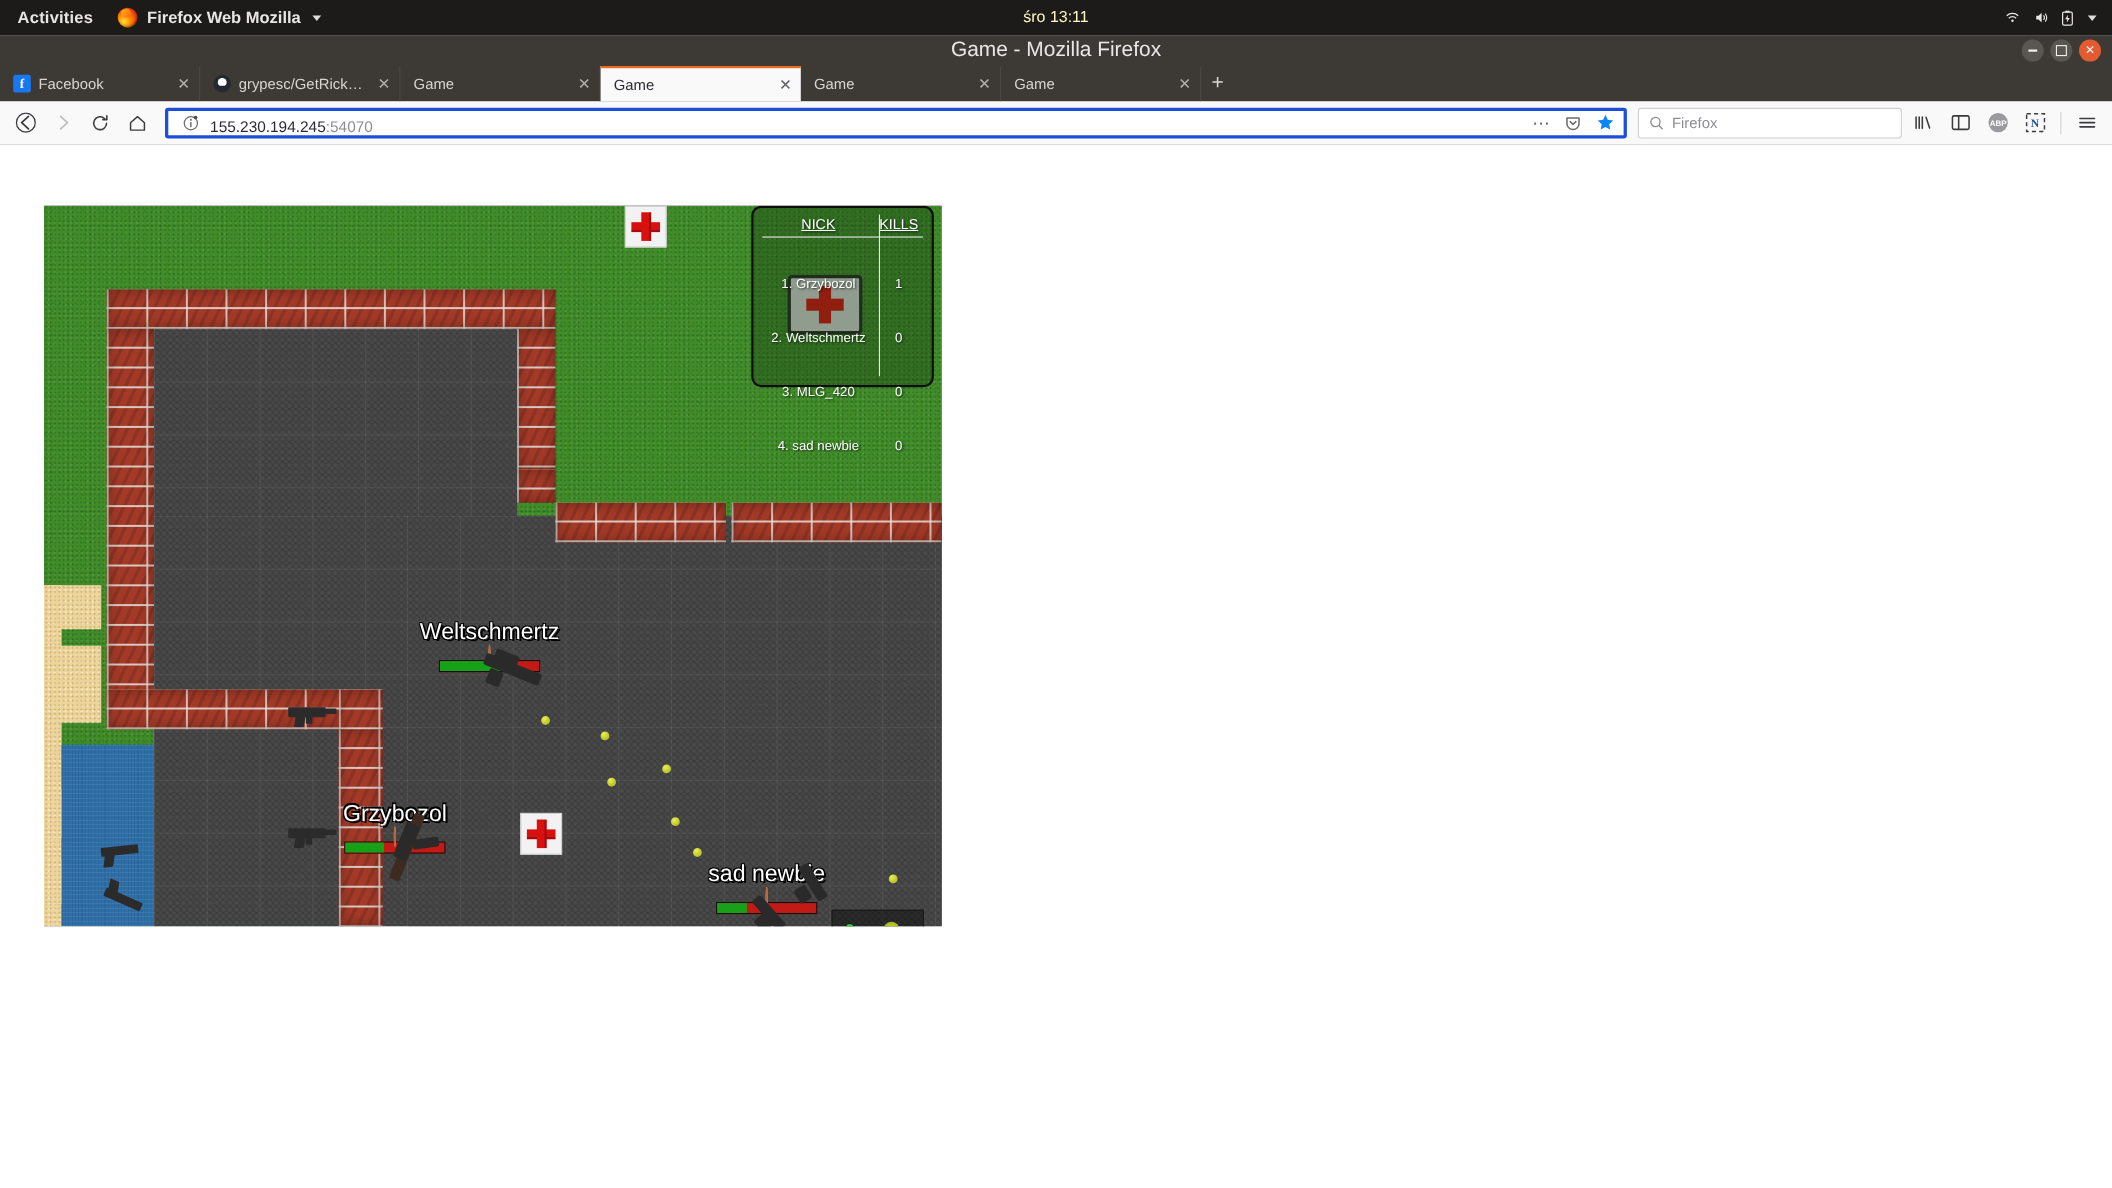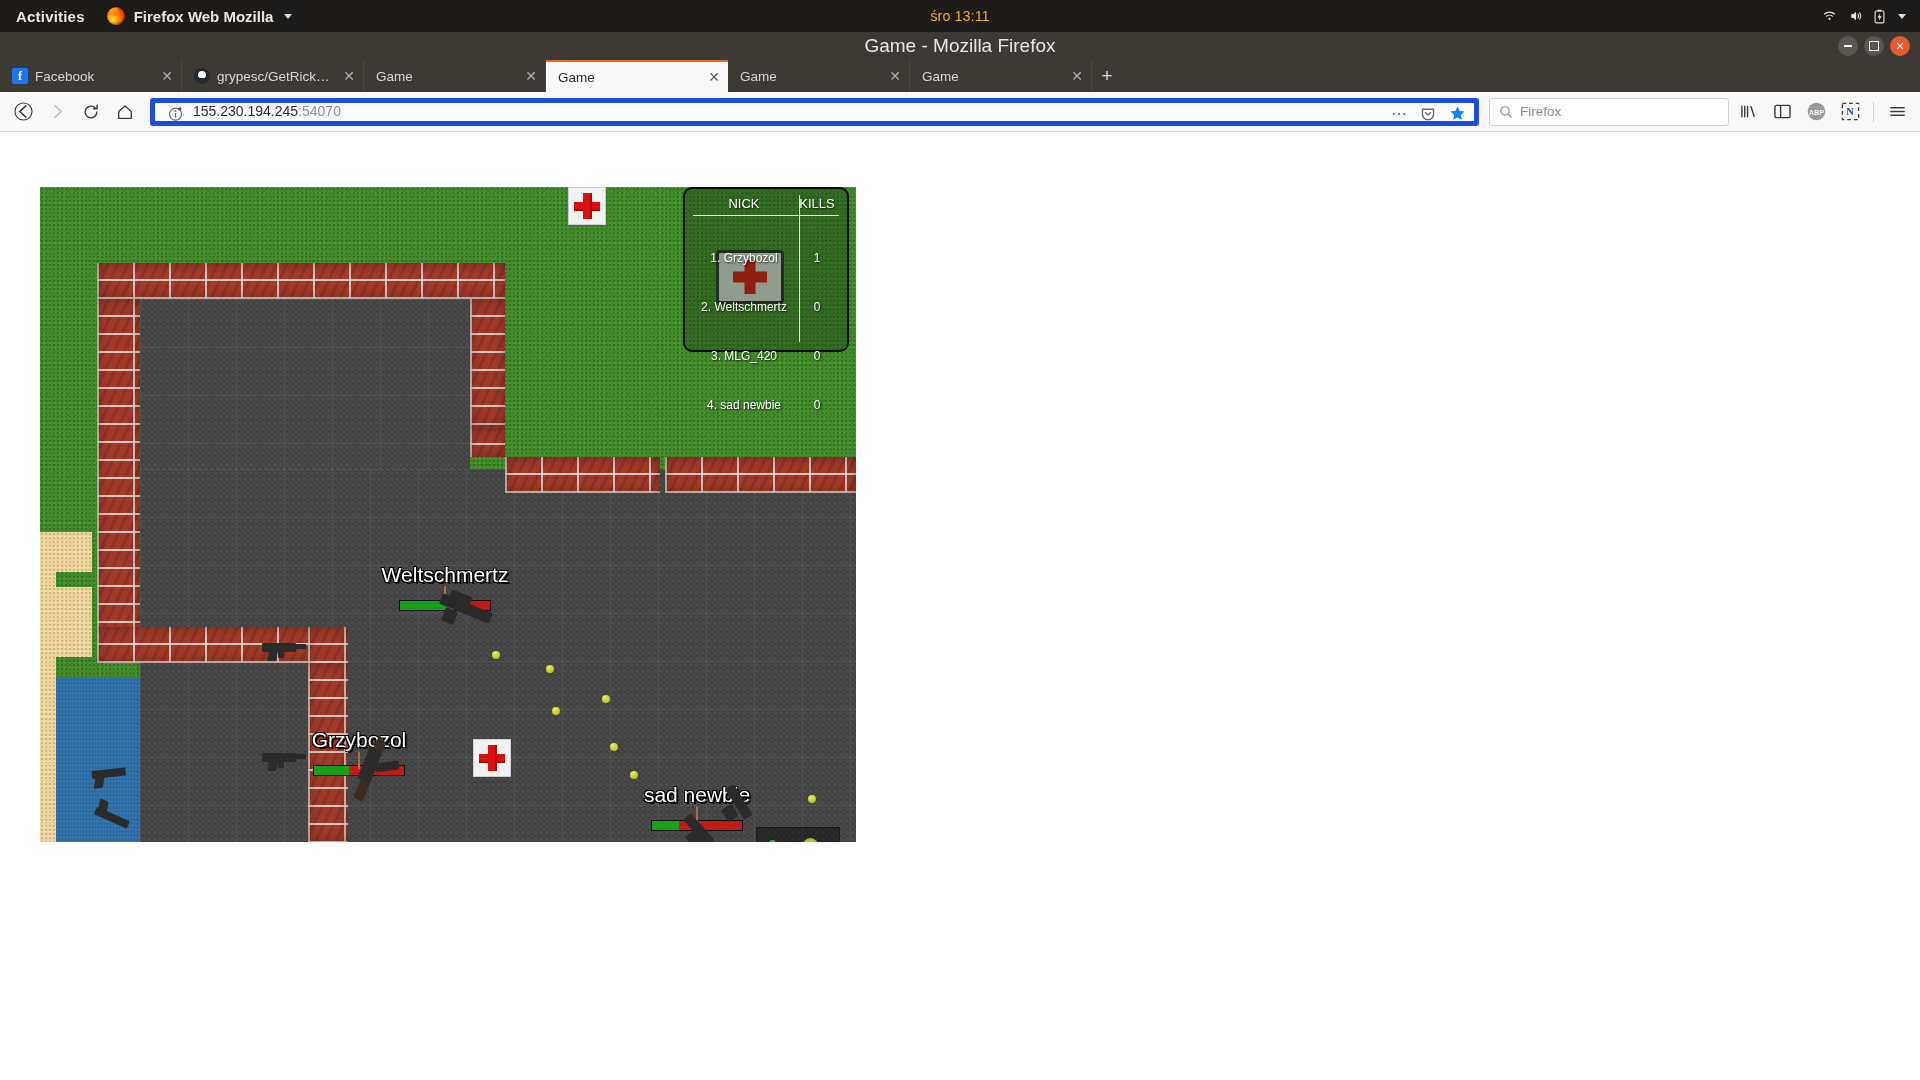--- a/index.html
+++ b/index.html
@@ -15,21 +15,21 @@
   .gb-app { display:flex; align-items:center; gap:9px; font-weight:bold; }
   .ff-logo { width:18px; height:18px; border-radius:50%;
     background:radial-gradient(circle at 32% 70%, #ffdf3d 0%, #ff9500 30%, #ff5a00 55%, #e4371f 75%, #b81d12 100%);
     box-shadow:inset -1px -1px 2px rgba(0,0,0,.4); position:relative; }
   .ff-logo:after { content:""; position:absolute; left:3px; top:1px; width:9px; height:8px;
     border-radius:50% 50% 40% 60%; background:linear-gradient(140deg,#ffb024,#ff6a00);
     transform:rotate(-18deg); }
   .caret-dn { width:0;height:0;border-left:4px solid transparent;border-right:4px solid transparent;
     border-top:5px solid #ddd; margin-left:2px; }
   .gb-center { position:absolute; left:50%; transform:translateX(-50%); display:flex;
-    align-items:center; gap:8px; font-size:14.5px; color:#eab308; }
+    align-items:center; gap:8px; font-size:14.5px; color:#fef9c3; }
   .gb-right { position:absolute; right:14px; display:flex; align-items:center; gap:11px; }
   .gb-right svg { display:block; }
 
   
   .ff-window { height:1048px; background:#f9f9fa; display:flex; flex-direction:column; }
 
   .ff-titlebar { height:28px; background:#3d3a36; position:relative;
     display:flex; align-items:center; justify-content:center; }
   .ff-title { color:#e9e7e5; font-size:19px; }
   .win-ctrls { position:absolute; right:10px; top:4px; display:flex; gap:6px; }
@@ -59,22 +59,22 @@
     background:#fff; border-radius:50% 50% 40% 40%; }
   .newtab { width:30px; height:32px; display:flex; align-items:center;
     justify-content:center; color:#d8d5d1; font-size:19px; }
 
   
   .navbar { height:40px; background:#f9f9fa; display:flex; align-items:center;
     gap:4px; padding:0 8px; border-bottom:1px solid #d7d7db; }
   .nav-ico { width:30px; height:30px; display:flex; align-items:center;
     justify-content:center; color:#3c3c3f; border-radius:3px; }
   .nav-ico.dim { color:#bdbdc2; }
-  .urlbar { flex:1; height:28px; margin:0 6px; background:#fff; border:5px solid #1d4ed8;
-    border-radius:3px; display:flex; align-items:flex-start; padding:0 6px 0 9px; gap:7px; }
+  .urlbar { flex:1; height:28px; margin:0 6px; background:#fff; border:3px solid #1d4ed8;
+    border-radius:3px; display:flex; align-items:flex-end; padding:0 6px 0 9px; gap:7px; }
   .url-text { flex:1; font-size:14px; color:#2b2a33; }
   .url-text .port { color:#8d8d94; }
   .url-act { width:22px; height:22px; display:flex; align-items:center;
     justify-content:center; color:#6c6c71; }
   .searchbar { width:240px; height:28px; background:#fff; border:1px solid #cfcfd4;
     border-radius:3px; display:flex; align-items:center; gap:7px; padding:0 9px;
     font-size:13.5px; color:#8d8d94; }
   .tool-ico { width:30px; height:30px; display:flex; align-items:center;
     justify-content:center; color:#3c3c3f; }
   .tb-sep { width:1px; height:20px; background:#d2d2d6; margin:0 4px; }
@@ -111,21 +111,21 @@
       repeating-linear-gradient(0deg, rgba(230,225,220,.85) 0 2px, transparent 2px 18px),
       repeating-linear-gradient(90deg, rgba(230,225,220,.8) 0 2px, transparent 2px 36px),
       repeating-linear-gradient(115deg, rgba(0,0,0,.13) 0 3px, transparent 3px 9px);
     background-size:100% 18px, 72px 18px, 100% 100%; box-shadow:inset 0 0 14px rgba(0,0,0,.33); }
   .brick.off { background-position:0 0, 36px 9px, 0 0; }
 
   
   .scoreboard { position:absolute; width:166px; height:165px; border:2px solid #0e0e0e;
     border-radius:9px; background:rgba(20,50,14,.34); padding:7px 8px 0;
     color:#fff; font-size:12px; text-shadow:1px 1px 2px rgba(0,0,0,.75); }
-  .sb-head { display:flex; font-size:13px; padding-bottom:4px; border-bottom:1px solid #e8e8e8;}
+  .sb-head { display:flex; font-size:13px; padding-bottom:4px; border-bottom:1px solid #e8e8e8;text-decoration:underline;}
   .sb-nick { flex:1; text-align:center; }
   .sb-kills { width:44px; text-align:center; }
   .sb-vline { position:absolute; left:114px; top:6px; bottom:8px; width:1px; background:#e8e8e8; }
   .sb-row { display:flex; padding-top:3px;margin-top:32px; }
 
   
   .minimap { position:absolute; border:1px solid #1a1a1a; background:rgba(0,0,0,.42); }
   .mm-dot { position:absolute; width:7px; height:7px; border-radius:50%;
     box-shadow:0 0 3px rgba(0,0,0,.6); }
   .mm-big { width:15px; height:15px; background:radial-gradient(circle,#c9cf2a 30%,#8e9a16 100%);

